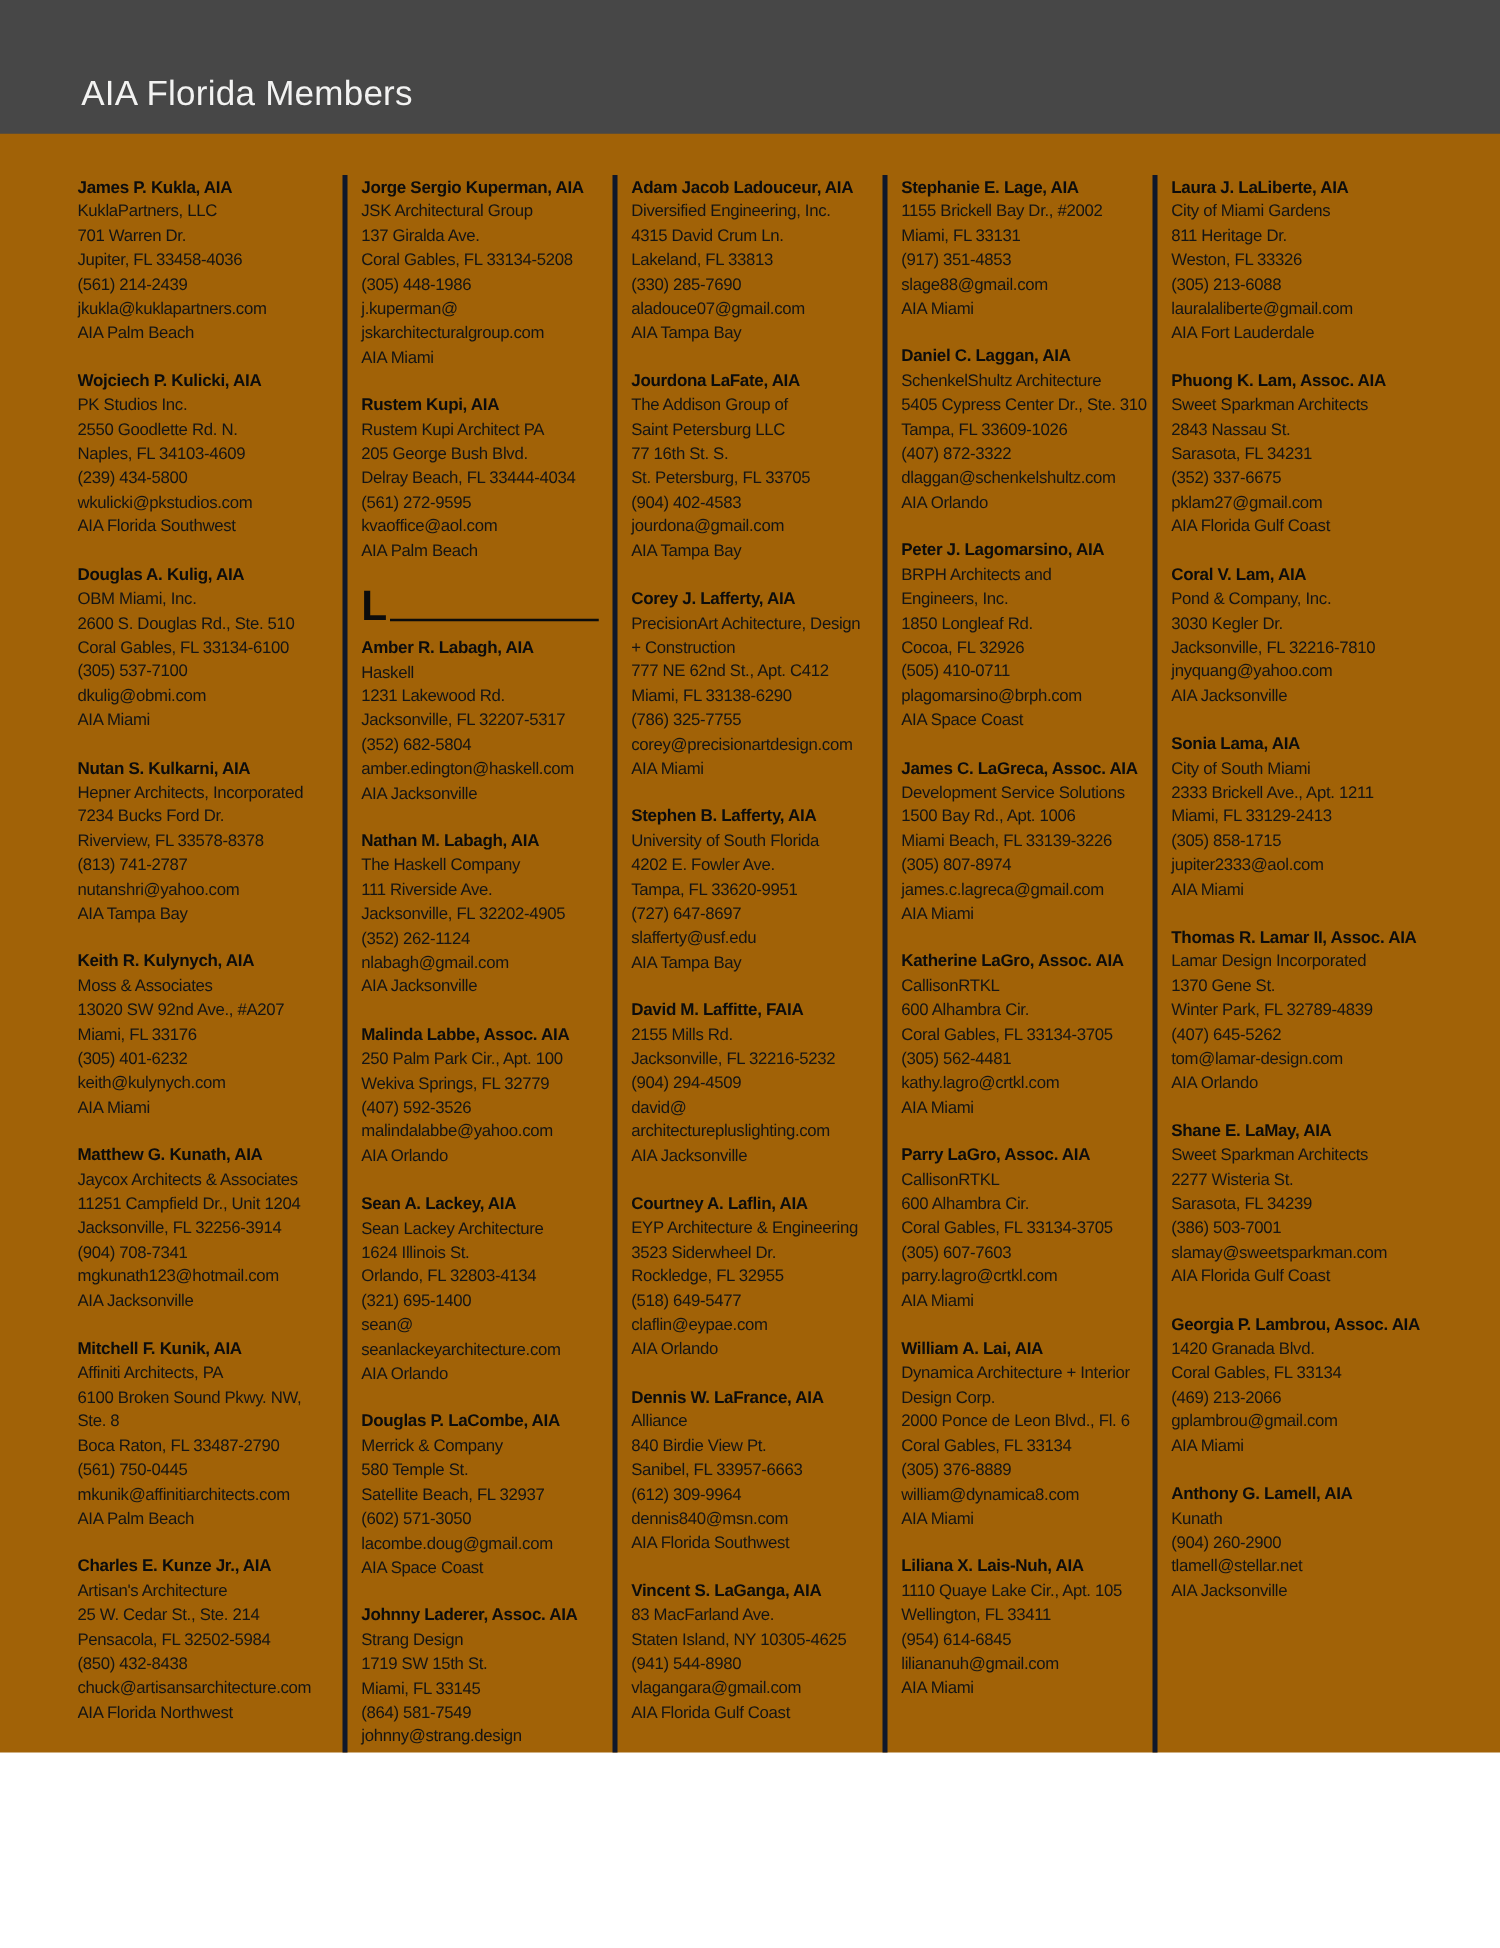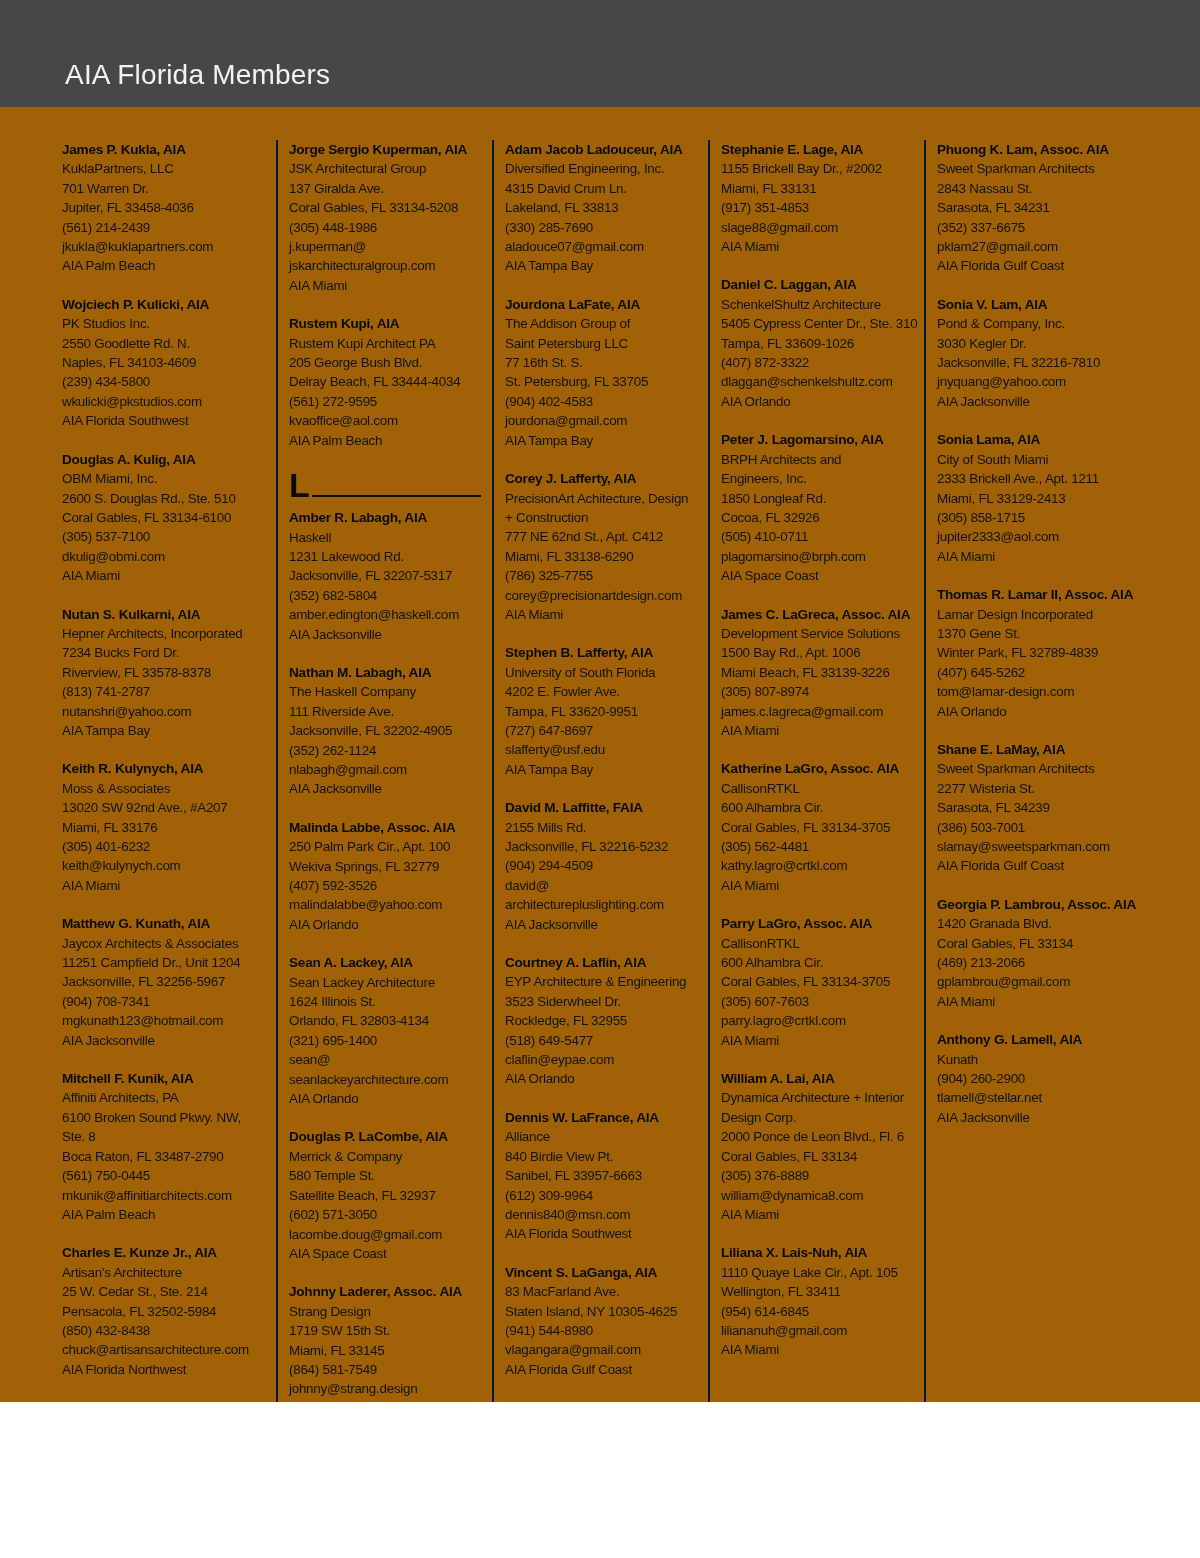--- a/index.html
+++ b/index.html
@@ -36,21 +36,21 @@
     top: 140px;
     left: 62px;
     width: 1080px;
     height: 1344px;
     display: grid;
     grid-template-columns: repeat(5, 1fr);
   }
   .col {
     padding-right: 11px;
     padding-left: 11px;
-    border-right: 2px solid #0f172a;
+    border-right: 4px solid #0f172a;
     overflow: hidden;
   }
   .col:first-child { padding-left: 0; }
   .col:last-child  { border-right: none; padding-right: 0; }
   .entry { margin: 0 0 19px 0; }
   .entry .name {
     margin: 0;
     font-size: 13.6px;
     font-weight: 700;
     line-height: 19.4px;
@@ -147,21 +147,21 @@
           <div class="line">13020 SW 92nd Ave., #A207</div>
           <div class="line">Miami, FL 33176</div>
           <div class="line">(305) 401-6232</div>
           <div class="line">keith@kulynych.com</div>
           <div class="line">AIA Miami</div>
         </article>
         <article class="entry">
           <h3 class="name">Matthew G. Kunath, AIA</h3>
           <div class="line">Jaycox Architects &amp; Associates</div>
           <div class="line">11251 Campfield Dr., Unit 1204</div>
-          <div class="line">Jacksonville, FL 32256-5967</div>
+          <div class="line">Jacksonville, FL 32256-3914</div>
           <div class="line">(904) 708-7341</div>
           <div class="line">mgkunath123@hotmail.com</div>
           <div class="line">AIA Jacksonville</div>
         </article>
         <article class="entry">
           <h3 class="name">Mitchell F. Kunik, AIA</h3>
           <div class="line">Affiniti Architects, PA</div>
           <div class="line">6100 Broken Sound Pkwy. NW,</div>
           <div class="line">Ste. 8</div>
           <div class="line">Boca Raton, FL 33487-2790</div>
@@ -402,30 +402,39 @@
           <h3 class="name">Liliana X. Lais-Nuh, AIA</h3>
           <div class="line">1110 Quaye Lake Cir., Apt. 105</div>
           <div class="line">Wellington, FL 33411</div>
           <div class="line">(954) 614-6845</div>
           <div class="line">liliananuh@gmail.com</div>
           <div class="line">AIA Miami</div>
         </article>
       </section>
     <section class="col">
         <article class="entry">
+          <h3 class="name">Laura J. LaLiberte, AIA</h3>
+          <div class="line">City of Miami Gardens</div>
+          <div class="line">811 Heritage Dr.</div>
+          <div class="line">Weston, FL 33326</div>
+          <div class="line">(305) 213-6088</div>
+          <div class="line">lauralaliberte@gmail.com</div>
+          <div class="line">AIA Fort Lauderdale</div>
+        </article>
+        <article class="entry">
           <h3 class="name">Phuong K. Lam, Assoc. AIA</h3>
           <div class="line">Sweet Sparkman Architects</div>
           <div class="line">2843 Nassau St.</div>
           <div class="line">Sarasota, FL 34231</div>
           <div class="line">(352) 337-6675</div>
           <div class="line">pklam27@gmail.com</div>
           <div class="line">AIA Florida Gulf Coast</div>
         </article>
         <article class="entry">
-          <h3 class="name">Sonia V. Lam, AIA</h3>
+          <h3 class="name">Coral V. Lam, AIA</h3>
           <div class="line">Pond &amp; Company, Inc.</div>
           <div class="line">3030 Kegler Dr.</div>
           <div class="line">Jacksonville, FL 32216-7810</div>
           <div class="line">jnyquang@yahoo.com</div>
           <div class="line">AIA Jacksonville</div>
         </article>
         <article class="entry">
           <h3 class="name">Sonia Lama, AIA</h3>
           <div class="line">City of South Miami</div>
           <div class="line">2333 Brickell Ave., Apt. 1211</div>

